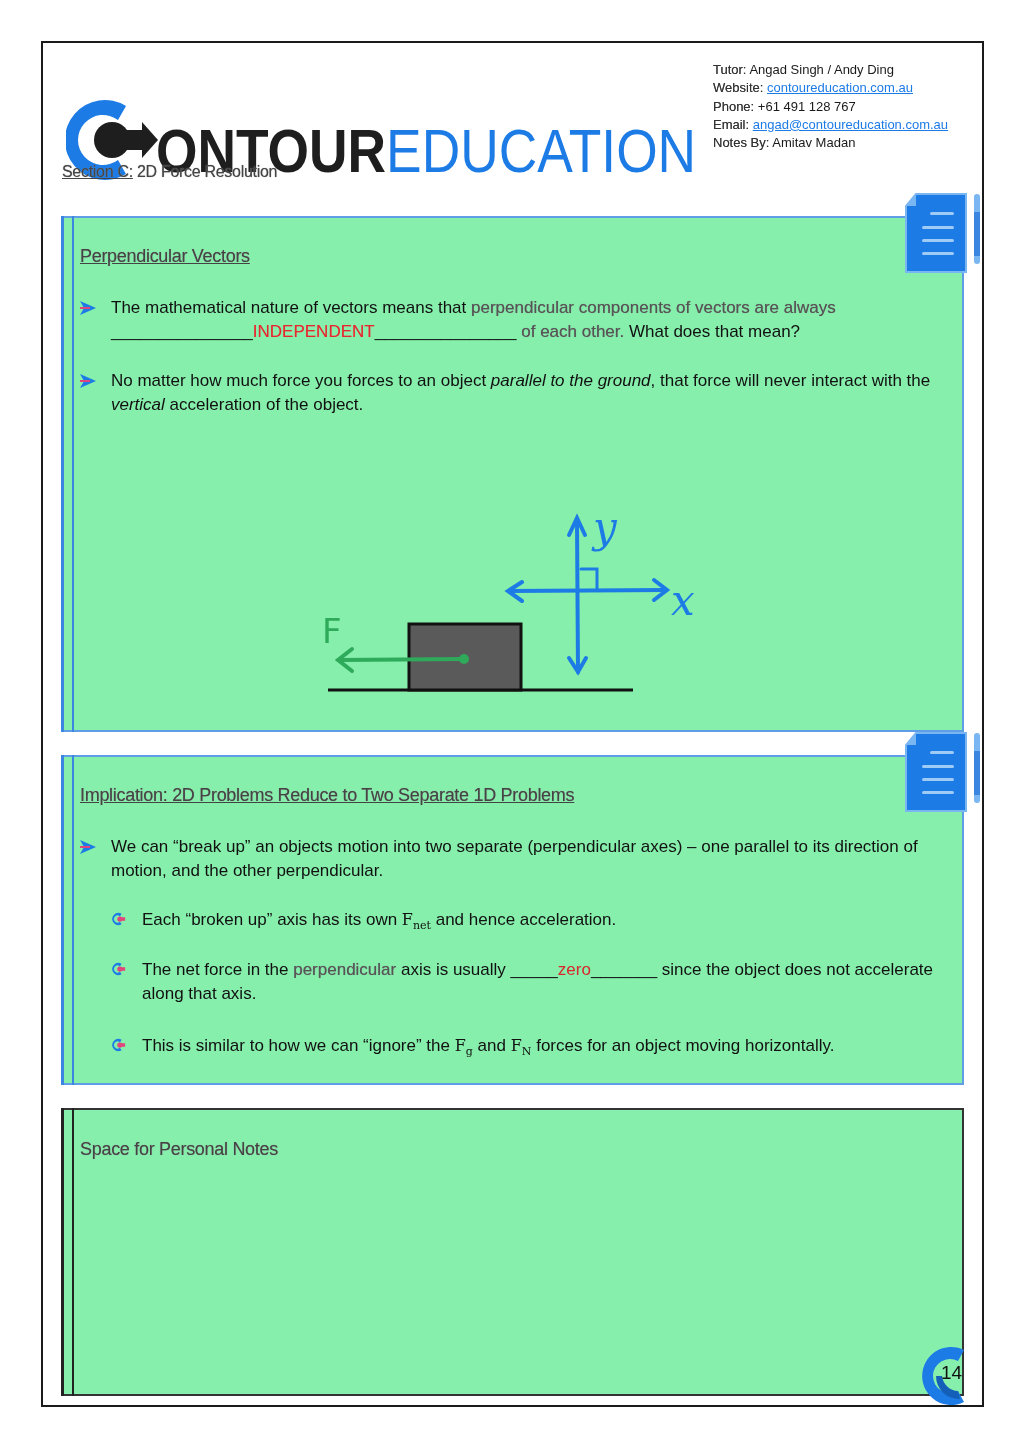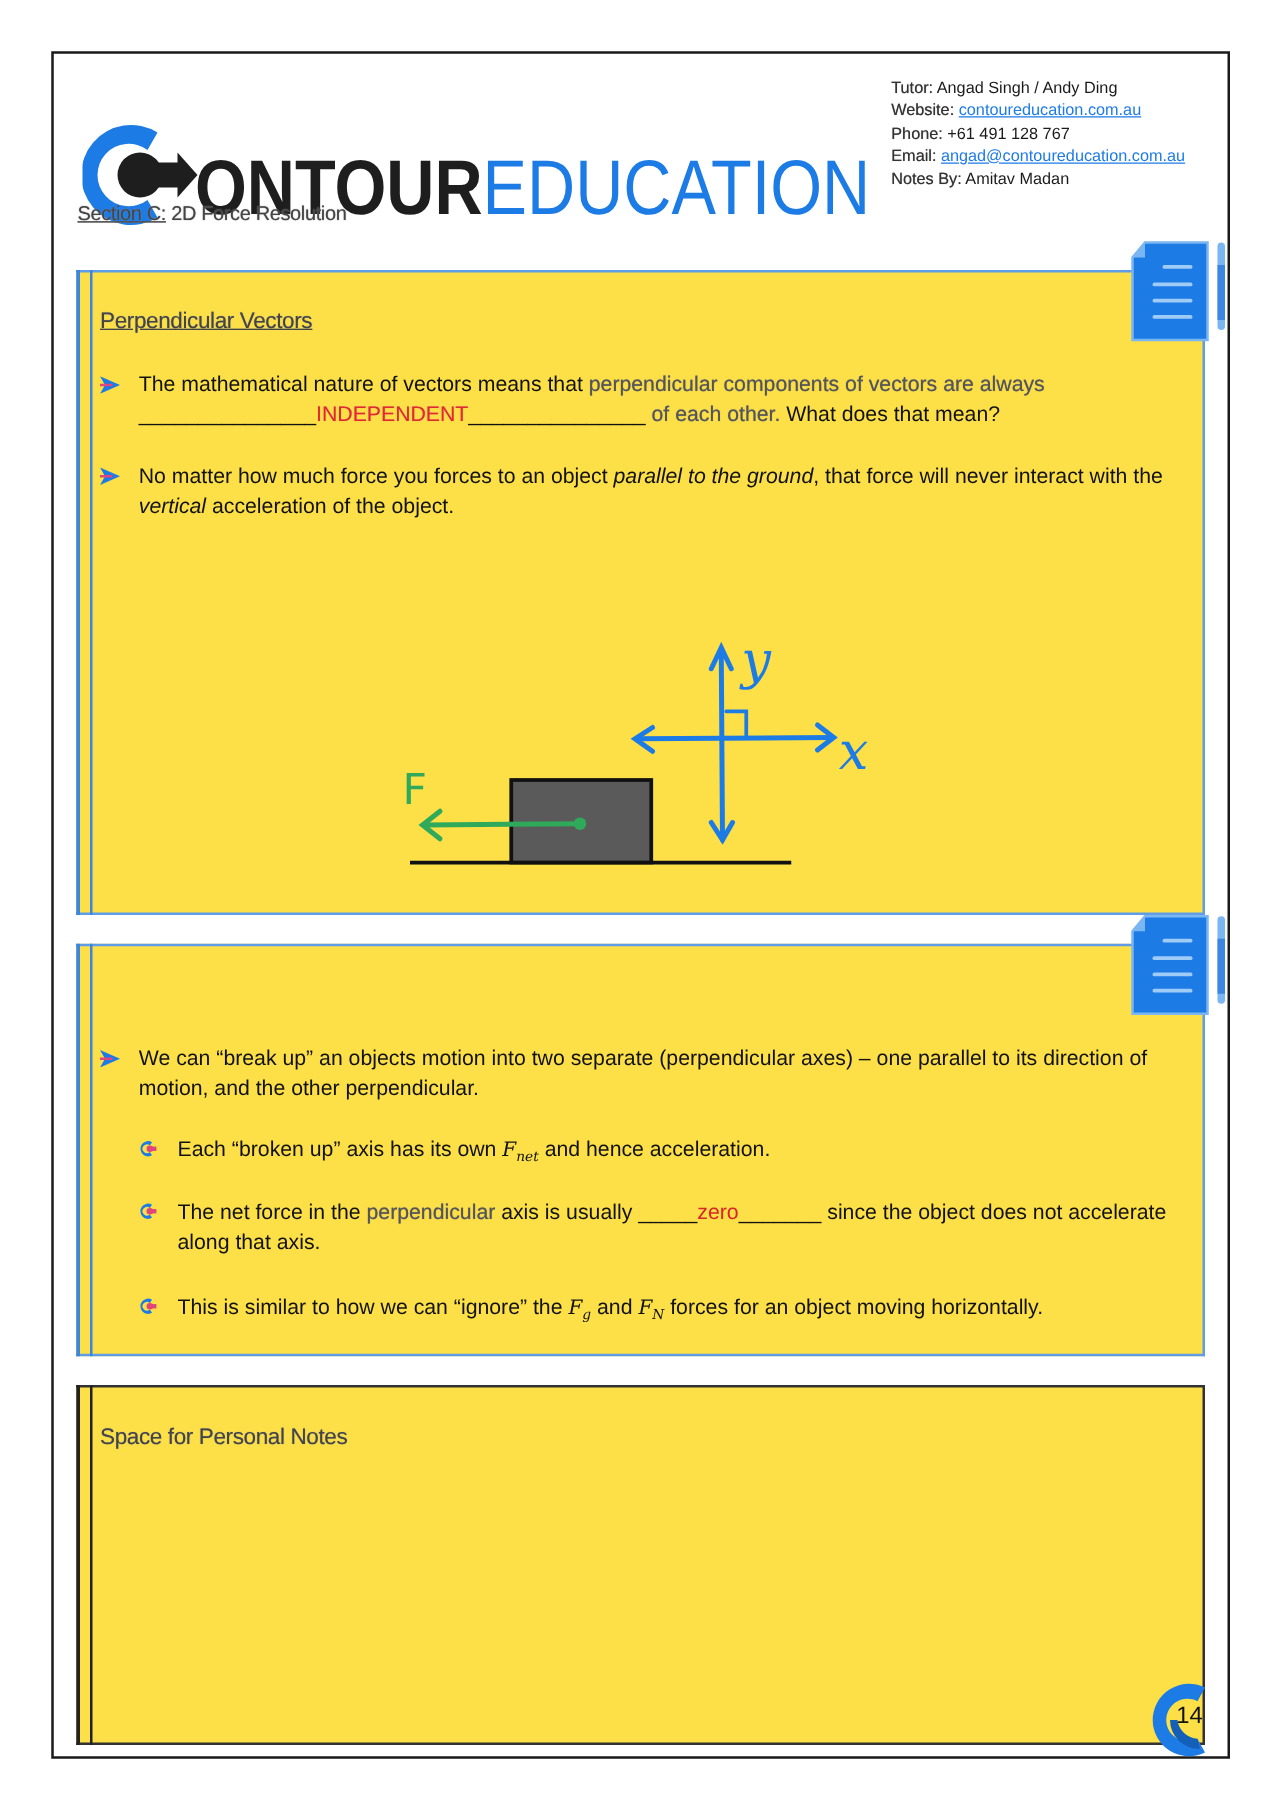--- a/index.html
+++ b/index.html
@@ -19,21 +19,21 @@
     .logo-blue { color: #1d7be6; font-weight: 400; }
 
     .info { position: absolute; left: 713px; top: 61px; font-size: 13px; line-height: 18.3px; font-family: "Liberation Sans", sans-serif; color: #1a1a1a; }
     .info .lbl { color: #333; text-shadow: 0 0 0.6px #666; }
     .info a { color: #1d7be6; text-decoration: underline; }
 
     .section-title { position: absolute; left: 62px; top: 163px; font-size: 16px; font-family: "Liberation Sans", sans-serif; color: #444; letter-spacing: -0.3px; text-shadow: 0 0 1px #888; }
     .section-title .u { text-decoration: underline; }
 
     
-    .box { position: absolute; left: 61px; width: 903px; border: 2px solid #5f9de6; border-left: none; background: #fde047; }
+    .box { position: absolute; left: 61px; width: 903px; border: 2px solid #5f9de6; border-left: none; background: #86efac; }
     .box::before { content: ""; position: absolute; left: 0; top: -2px; bottom: -2px; width: 8px; border-left: 3px solid #3b86e0; border-right: 2px solid #3b86e0; }
     .box-1 { top: 216px; height: 516px; }
     .box-2 { top: 755px; height: 330px; }
     .box-3 { top: 1108px; height: 288px; border-color: #333; }
     .box-3::before { border-left-color: #222; border-right-color: #222; }
 
     .box-heading { position: absolute; left: 19px; font-size: 18px; font-family: "Liberation Sans", sans-serif; color: #444; text-decoration: underline; letter-spacing: -0.3px; text-shadow: 0 0 0.8px #888; }
     .box-3 .box-heading { text-decoration: none; }
 
     .doc-icon { position: absolute; right: -22px; top: -30px; width: 82px; height: 88px; }
@@ -41,21 +41,21 @@
     .bullet { position: absolute; left: 19px; right: 10px; font-size: 17px; line-height: 24px; font-family: "Liberation Sans", sans-serif; color: #111; }
     .bullet .marker { position: absolute; left: 0; top: 5px; width: 16px; height: 14px; }
     .bullet .txt { display: block; padding-left: 31px; }
     .sub { left: 50px; }
     .sub .marker { top: 4px; }
 
     .hl { color: #555; text-shadow: 0 0 0.7px #777; }
     .red { color: #d8262a; }
     .red-hl { color: #e02a2e; text-shadow: 0 0 0.6px #e77; }
     .i { font-style: italic; }
-    .math { font-family: "DejaVu Serif", serif; font-style: italic; font-size: 16px; }
+    .math { font-family: "DejaVu Serif", serif; font-size: 16px; }
     .math sub { font-size: 11px; }
 
     .diagram { position: absolute; left: 300px; top: 490px; }
 
     .page-num-wrap { position: absolute; left: 914px; top: 1346px; width: 62px; height: 60px; }
     .page-num { position: absolute; left: 27px; top: 16px; font-size: 19px; font-family: "Liberation Sans", sans-serif; color: #111; }
   </style>
 </head>
 <body>
 
@@ -138,20 +138,21 @@
   <svg class="doc-icon" viewBox="0 0 82 88">
     <path d="M14 6 H64 V84 H4 V18 Z" fill="#1d7be6" stroke="#7ab6f2" stroke-width="2"></path>
     <path d="M4 18 L14 6 L14 18 Z" fill="#7ab6f2"></path>
     <rect x="28" y="24" width="24" height="3" rx="1.5" fill="#9fcbf7"></rect>
     <rect x="20" y="38" width="32" height="3" rx="1.5" fill="#9fcbf7"></rect>
     <rect x="20" y="51" width="32" height="3" rx="1.5" fill="#9fcbf7"></rect>
     <rect x="20" y="64" width="32" height="3" rx="1.5" fill="#9fcbf7"></rect>
     <rect x="72" y="6" width="6" height="70" rx="3" fill="#7ab6f2"></rect>
     <rect x="72" y="24" width="6" height="44" fill="#3b86e0"></rect>
   </svg>
+  <div class="box-heading" style="top:28px;">Implication: 2D Problems Reduce to Two Separate 1D Problems</div>
 
   <div class="bullet" style="top:78px;">
     <svg class="marker" viewBox="0 0 16 14">
         <path d="M0 0 L16 7 L0 14 L4 7 Z" fill="#1d7be6"></path>
         <rect x="0" y="6" width="10" height="2" fill="#e0457b"></rect>
       </svg>
     <span class="txt">We can “break up” an objects motion into two separate (perpendicular axes) – one parallel to its direction of motion, and the other perpendicular.</span>
   </div>
 
   <div class="bullet sub" style="top:151px;">

